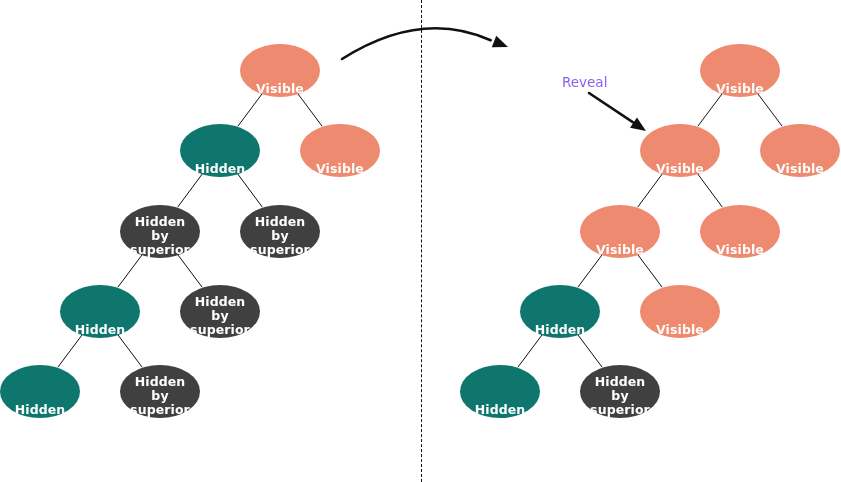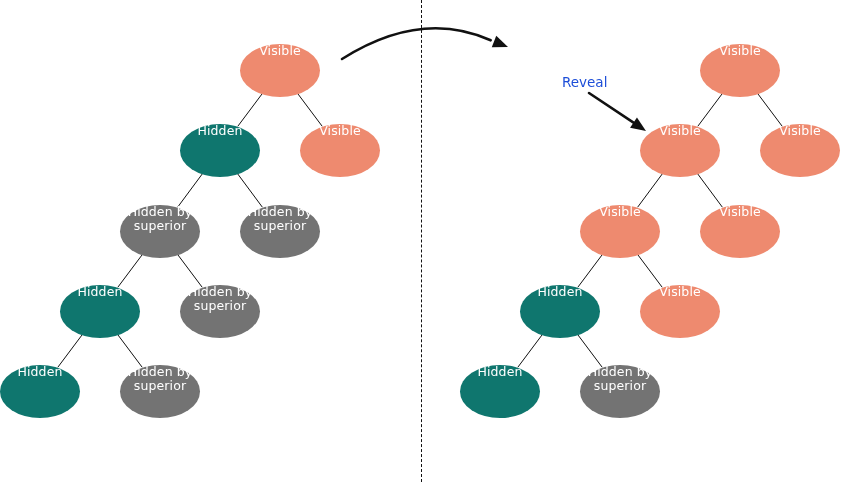--- a/index.html
+++ b/index.html
@@ -23,41 +23,41 @@
   #edges {
     position: absolute;
     left: 0; top: 0;
     width: 841px;
     height: 482px;
     pointer-events: none;
   }
   .node {
     position: absolute;
     display: flex;
-    align-items: flex-start;
+    align-items: flex-end;
     justify-content: center;
     text-align: center;
     border-radius: 50%;
     color: #ffffff;
-    font-weight: 400;
+    font-weight: 700;
     line-height: 1.14;
     box-sizing: border-box;
     padding: 0 4px;
     letter-spacing: 0.1px;
   }
   .node.visible-node { background: #ee8a6f; }
   .node.hidden-node  { background: #0f766e; }
-  .node.hiddensup-node { background: #737373; }
+  .node.hiddensup-node { background: #404040; }
   .node .label { display: block; width: 100%; }
   .node.one-line { font-size: 12.5px; }
   .node.two-line { font-size: 12.5px; }
 
   .caption {
     position: absolute;
-    color: #1d4ed8;
+    color: #8b5cf6;
     font-size: 13.5px;
     font-weight: 400;
     white-space: nowrap;
   }
   .divider-line {
     position: absolute;
     top: 0;
     height: 482px;
     width: 0;
     border-left: 1.2px dashed #111111;

